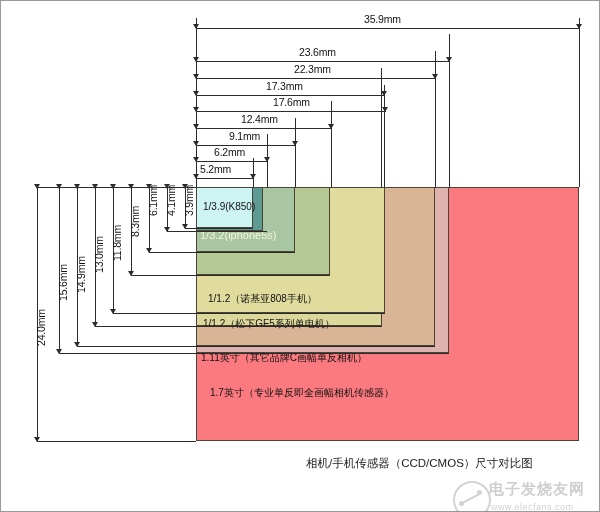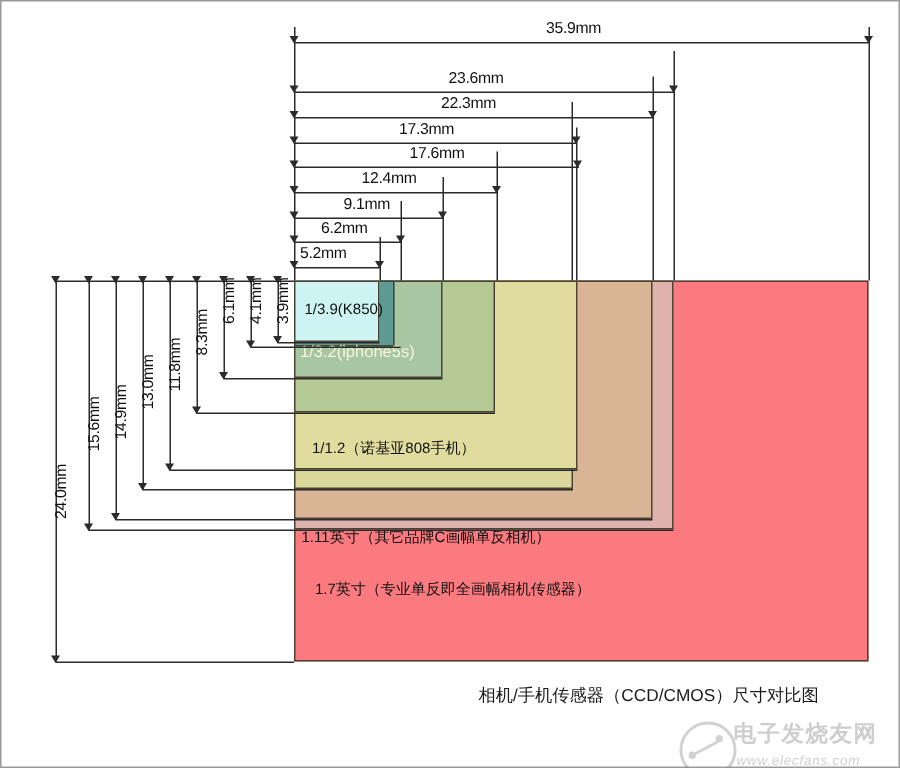--- a/index.html
+++ b/index.html
@@ -69,20 +69,21 @@
   <div class="sensor" style="left:195px;top:186px;width:57px;height:41px;background:#cdf3f3;"></div>
 
   <div class="slbl" style="left:202px;top:200px;">1/3.9(K850)</div>
 
   <div class="slbl sm" style="left:199px;top:228px;color:#f3f6d9;">1/3.2(iphone5s)</div>
 
 
 
   <div class="slbl" style="left:207px;top:291px;">1/1.2（诺基亚808手机）</div>
 
+  <div class="slbl" style="left:202px;top:316px;">1/1.2（松下GF5系列单电机）</div>
 
 
   <div class="slbl" style="left:200px;top:350px;">1.11英寸（其它品牌C画幅单反相机）</div>
 
   <div class="slbl" style="left:209px;top:385px;text-align:center;">1.7英寸（专业单反即全画幅相机传感器）</div>
 
   <div class="ln vln" style="left:252px;top:157px;height:29px;"></div>
   <div class="ln vln" style="left:266px;top:133px;height:53px;"></div>
   <div class="ln vln" style="left:294px;top:117px;height:69px;"></div>
   <div class="ln vln" style="left:330px;top:100px;height:86px;"></div>
@@ -188,24 +189,24 @@
   <div class="ln hln" style="left:184px;top:227px;width:68px;"></div>
   <div class="ln hln" style="left:166px;top:230px;width:100px;"></div>
   <div class="ln hln" style="left:148px;top:251px;width:146px;"></div>
   <div class="ln hln" style="left:130px;top:274px;width:199px;"></div>
   <div class="ln hln" style="left:112px;top:312px;width:272px;"></div>
   <div class="ln hln" style="left:94px;top:325px;width:287px;"></div>
   <div class="ln hln" style="left:76px;top:345px;width:358px;"></div>
   <div class="ln hln" style="left:58px;top:352px;width:390px;"></div>
   <div class="ln hln" style="left:36px;top:440px;width:159px;"></div>
 
-  <div class="caption" style="left:318px;top:455px;">相机/手机传感器（CCD/CMOS）尺寸对比图</div>
+  <div class="caption" style="left:305px;top:455px;">相机/手机传感器（CCD/CMOS）尺寸对比图</div>
 
   <div class="wm" style="left:452px;top:462px;width:146px;height:46px;">
     <div class="wcirc" style="left:0px;top:5px;"></div>
     <div class="wbar" style="left:7px;top:22px;width:20px;transform:rotate(-28deg);"></div>
     <div class="wdot" style="left:6px;top:25px;"></div>
     <div class="wdot" style="left:24px;top:14px;"></div>
     <div class="wtxt" style="left:36px;top:4px;">电子发烧友网</div>
-    <div class="wurl" style="left:38px;top:26px;font-style:italic;">www.elecfans.com</div>
+    <div class="wurl" style="left:38px;top:26px;">www.elecfans.com</div>
   </div>
 
 </div>
 
 </body></html>

